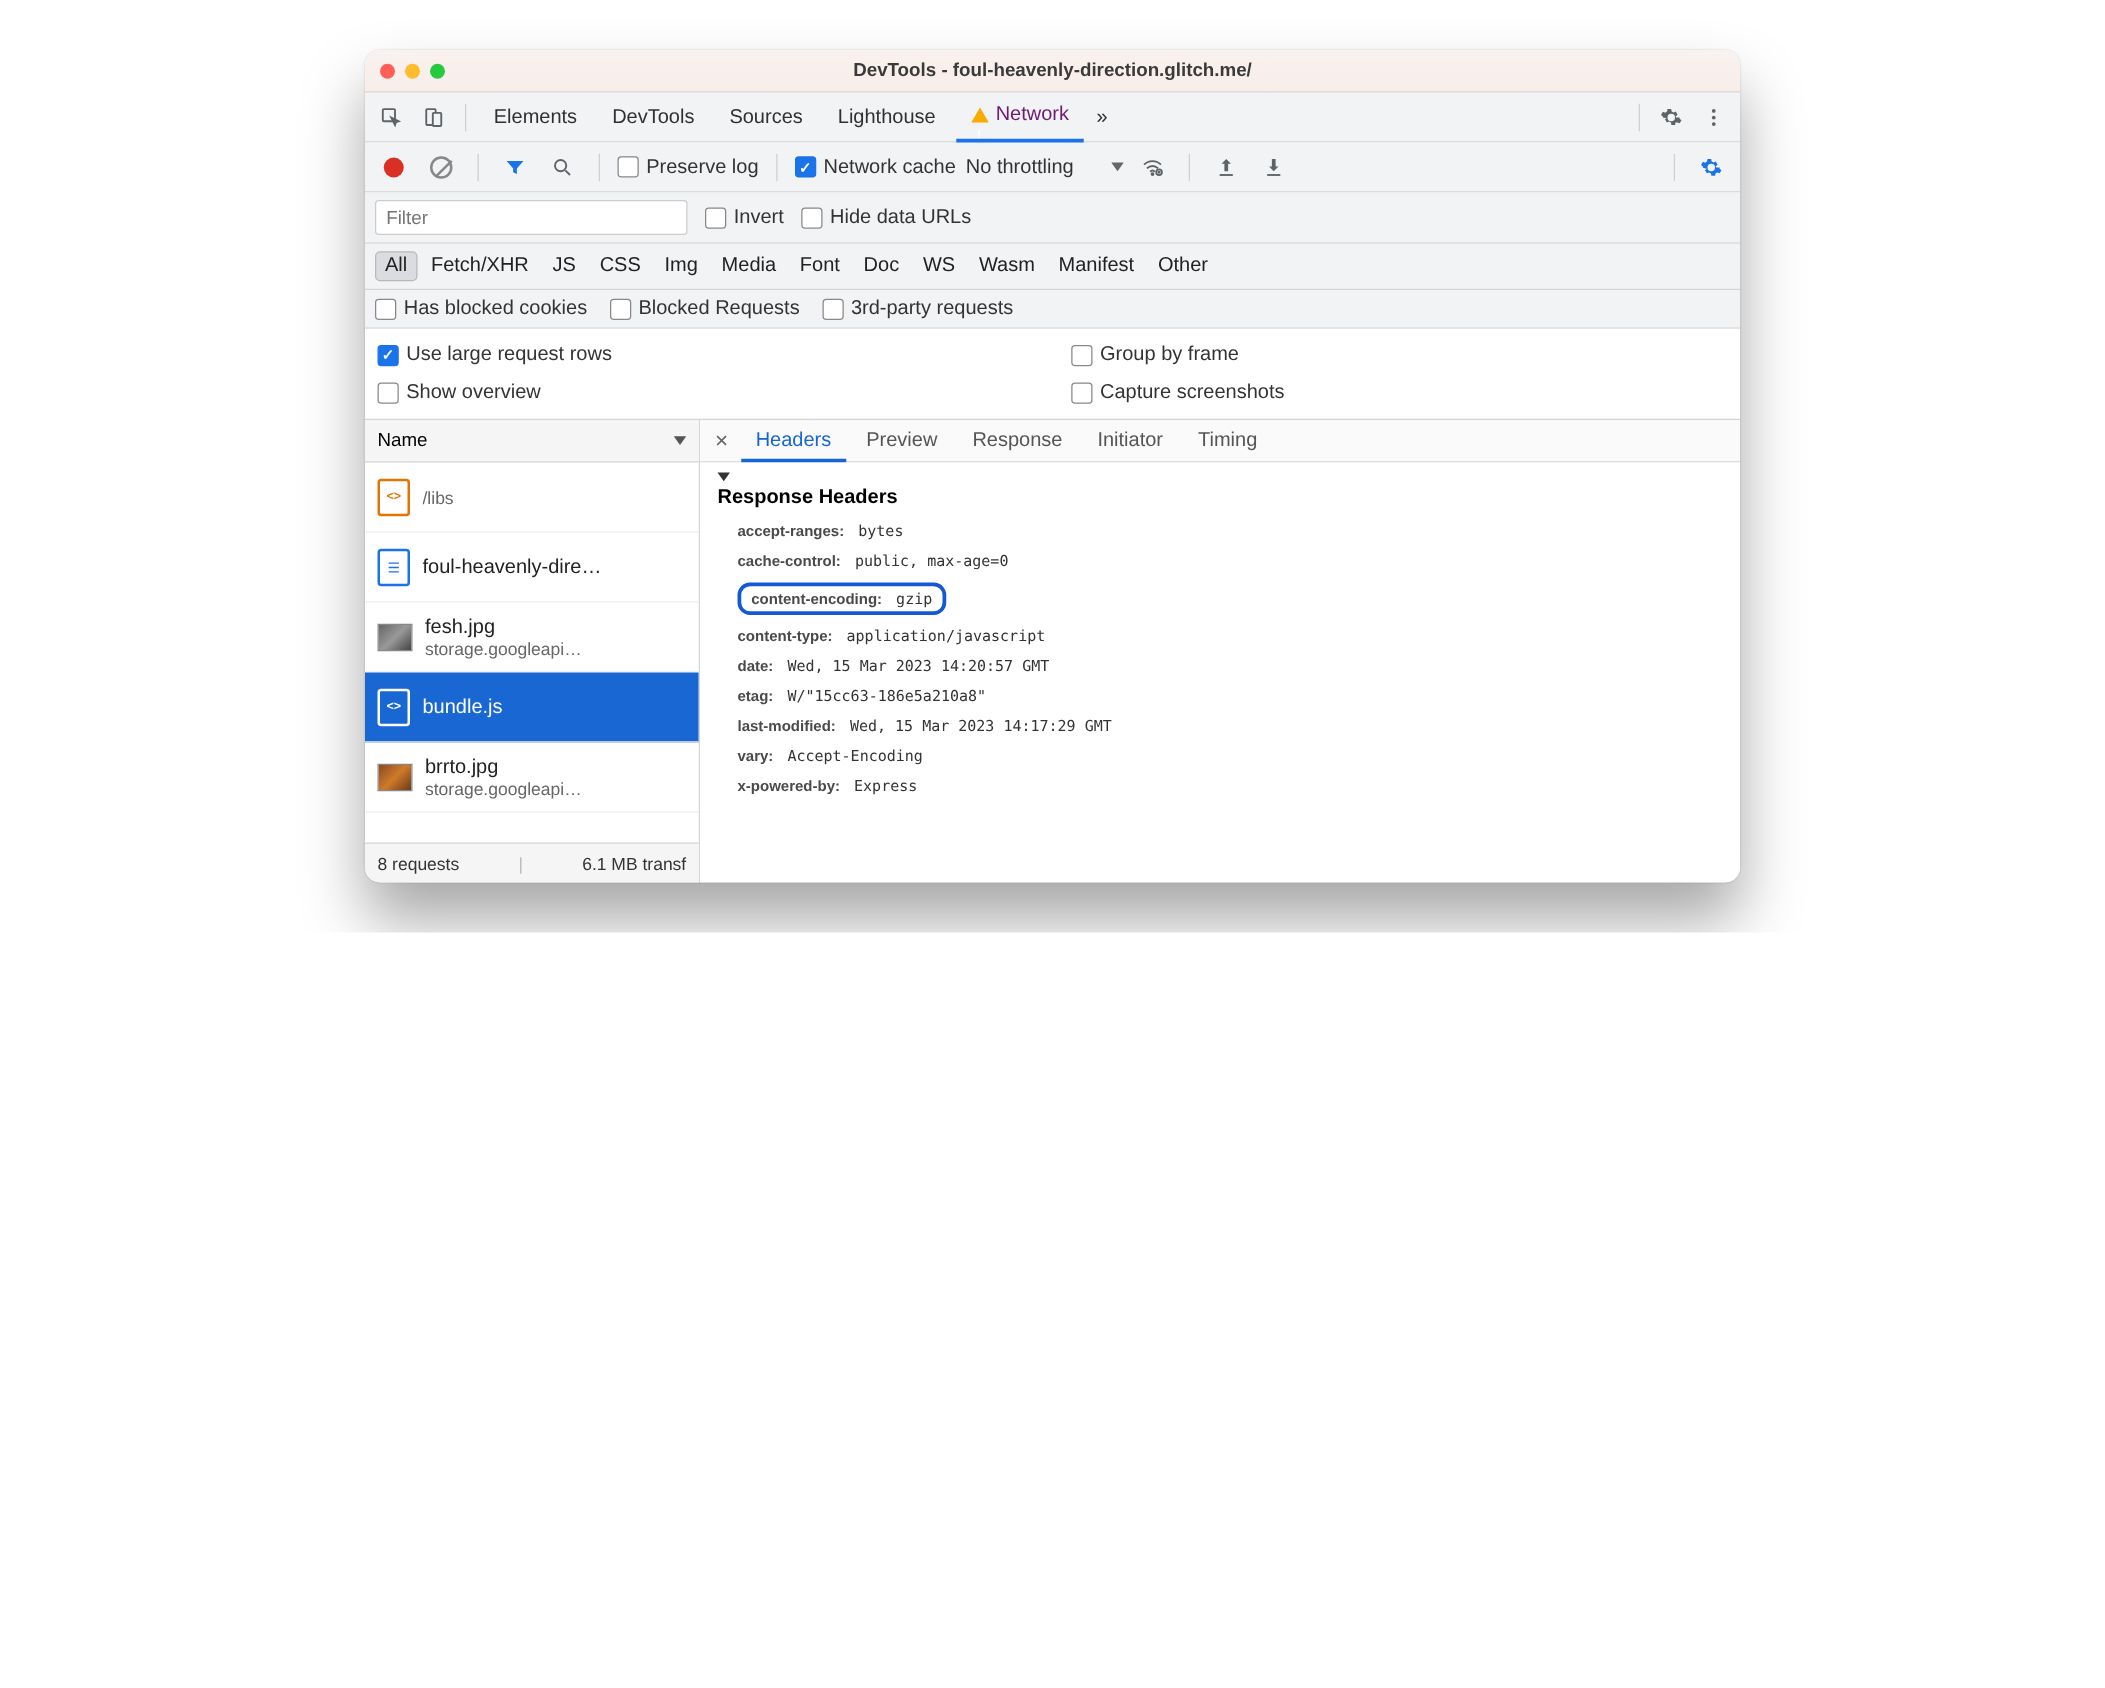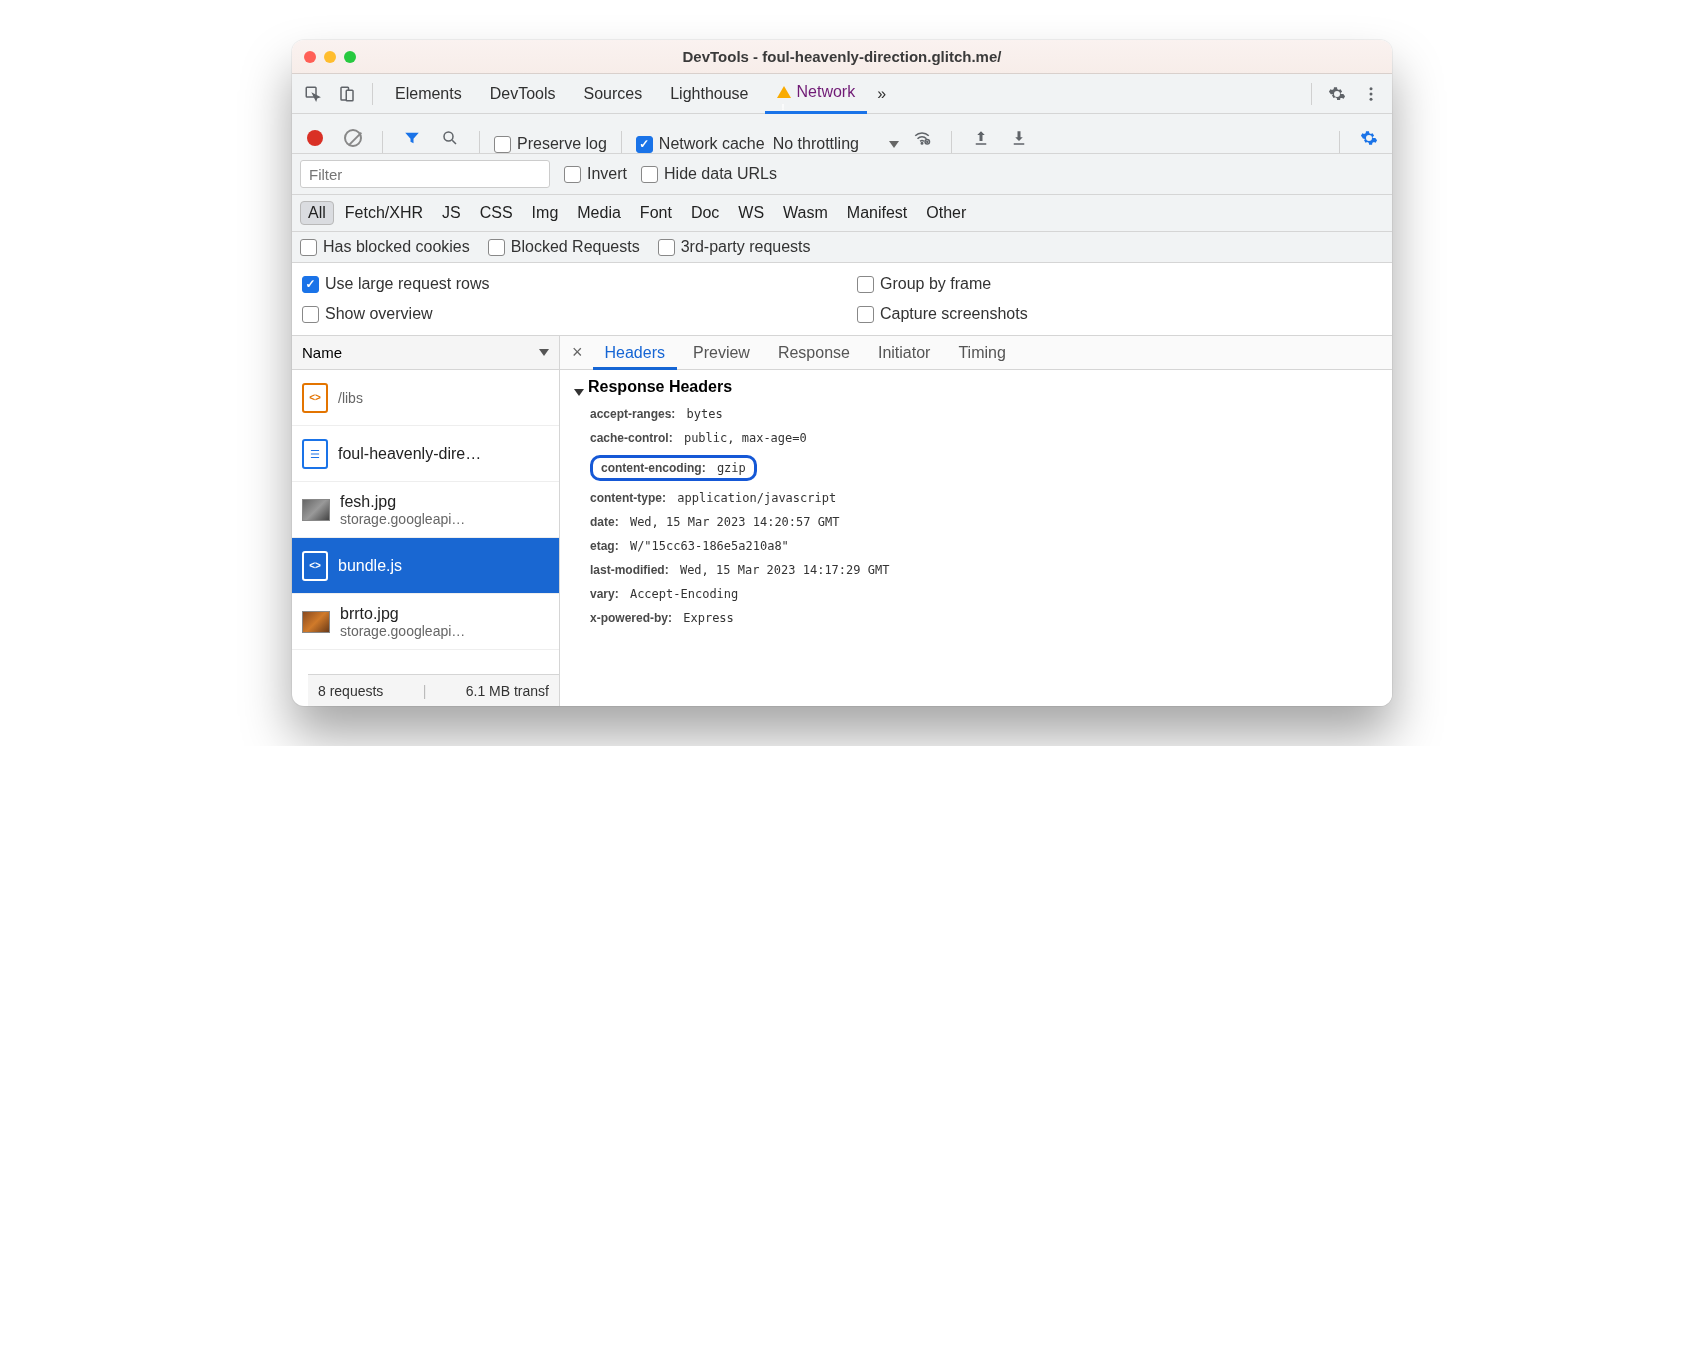--- a/index.html
+++ b/index.html
@@ -67,21 +67,21 @@
   }
   .toptabs .tab.active { color: #701a75; border-bottom: 3px solid #1a73e8; font-weight: 500; }
   .warn-tri {
     width:0;height:0;border-left:7px solid transparent;border-right:7px solid transparent;
     border-bottom:12px solid #f9ab00; position:relative;
   }
   .warn-tri::after{content:"!";position:absolute;left:-2px;top:1px;font-size:9px;font-weight:700;color:#fff;}
   .spacer { flex: 1; }
   
   .toolbar {
-    height: 40px; display: flex; align-items: flex-end; gap: 8px;
+    height: 40px; display: flex; align-items: center; gap: 8px;
     padding: 0 8px; background: #f1f3f4; border-bottom: 1px solid #d5d5d5;
   }
   .rec-dot { width: 16px; height: 16px; border-radius: 50%; background: #d93025; }
   .ban-icon {
     width: 18px; height: 18px; border: 2px solid #888; border-radius: 50%; position: relative;
   }
   .ban-icon::after { content:""; position:absolute; width:2px; height:18px; background:#888; left:8px; top:-1px; transform: rotate(45deg);}
   .funnel-icon svg, .search-icon svg { display:block; }
   .checkbox-label { display:flex; align-items:center; gap:6px; font-size:16px; color:#333; cursor:pointer;}
   .checkbox-box {
@@ -140,32 +140,32 @@
   .file-icon.js { border-color:#e37400; color:#e37400;}
   .file-icon.doc{ border-color:#1a73e8; color:#1a73e8;}
   .file-icon.jsb{ border-color:#fff; color:#fff;}
   .file-icon span{font-size:10px;font-weight:700;}
   .thumb { width:28px; height:22px; background:linear-gradient(135deg,#666,#999,#444); border:1px solid #888; flex-shrink:0;}
   .thumb.food { background:linear-gradient(135deg,#8a4a1f,#d07a2a,#6a3a18);}
   
   .sidebar-foot {
     height: 32px; display:flex; align-items:center; gap:10px;
     padding: 0 10px; background:#f5f5f5; border-top:1px solid #d5d5d5;
-    font-size:14px; color:#333; justify-content:space-between;margin-left:16px;
+    font-size:14px; color:#333; justify-content:space-between;
   }
   .sidebar-foot span { white-space:nowrap;}
   .sidebar-foot .fsep { color:#bbb;}
   
   .detail-tabs { display:flex; align-items:center; height:34px; border-bottom:1px solid #d5d5d5; gap:4px; padding:0 6px; background:#fafafa;}
   .detail-tabs .x { padding:0 6px; font-size:18px; color:#666; cursor:pointer;}
   .detail-tabs .dtab { padding:0 12px; height:34px; line-height:34px; font-size:16px; color:#555; cursor:pointer;}
   .detail-tabs .dtab.active { color:#1565d4; border-bottom:3px solid #1565d4; font-weight:500;}
   
   .headers-body { flex:1; overflow:auto; padding:8px 14px 16px 14px; background:#fff;}
-  .section-title { display:flex; align-items:flex-end; gap:4px; font-weight:700; font-size:16px; margin-bottom:6px;}
+  .section-title { display:flex; align-items:flex-start; gap:4px; font-weight:700; font-size:16px; margin-bottom:6px;flex-direction:column;}
   .tri-collapse {width:0;height:0;border-left:5px solid transparent;border-right:5px solid transparent;border-top:7px solid #333;}
   .header-line { padding:5px 0 5px 16px; font-size:12px; font-family: ui-monospace, Menlo, monospace;}
   .header-line .hname{ font-weight:700; color:#4a4a4a; font-family: -apple-system, Arial, sans-serif;}
   .header-line .hval { color:#333; font-family: ui-monospace, Menlo, monospace; margin-left:4px;}
   .hl-box { display:inline-block; border:3px solid #1558d6; border-radius:10px; padding:3px 8px;}
   
   svg { width:18px; height:18px; }
 </style>
 </head>
 <body>

